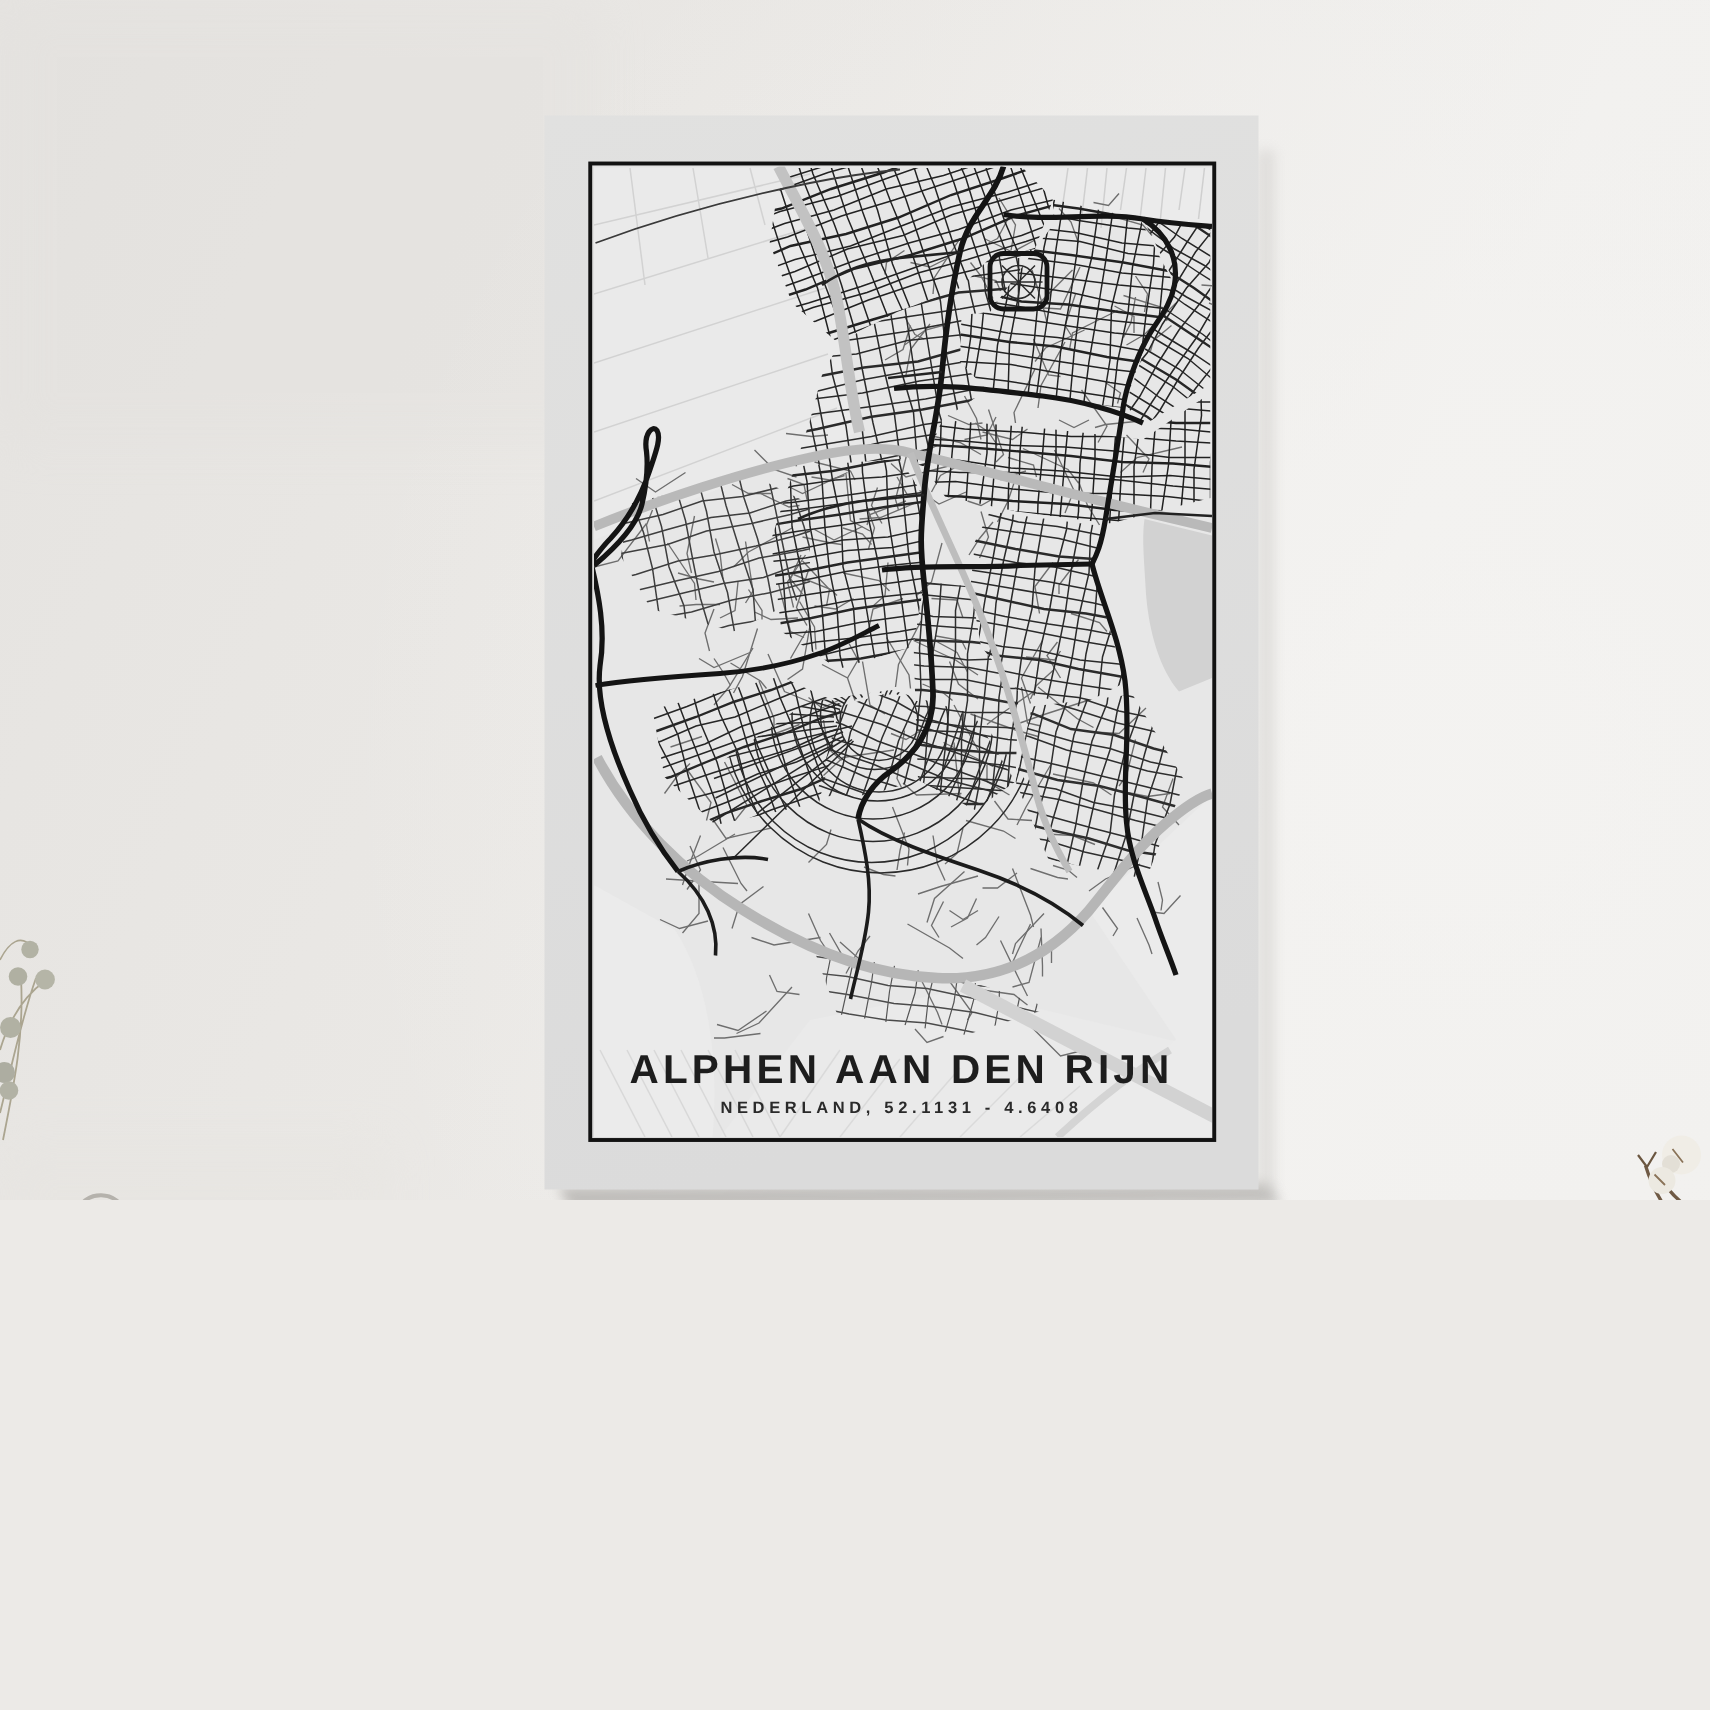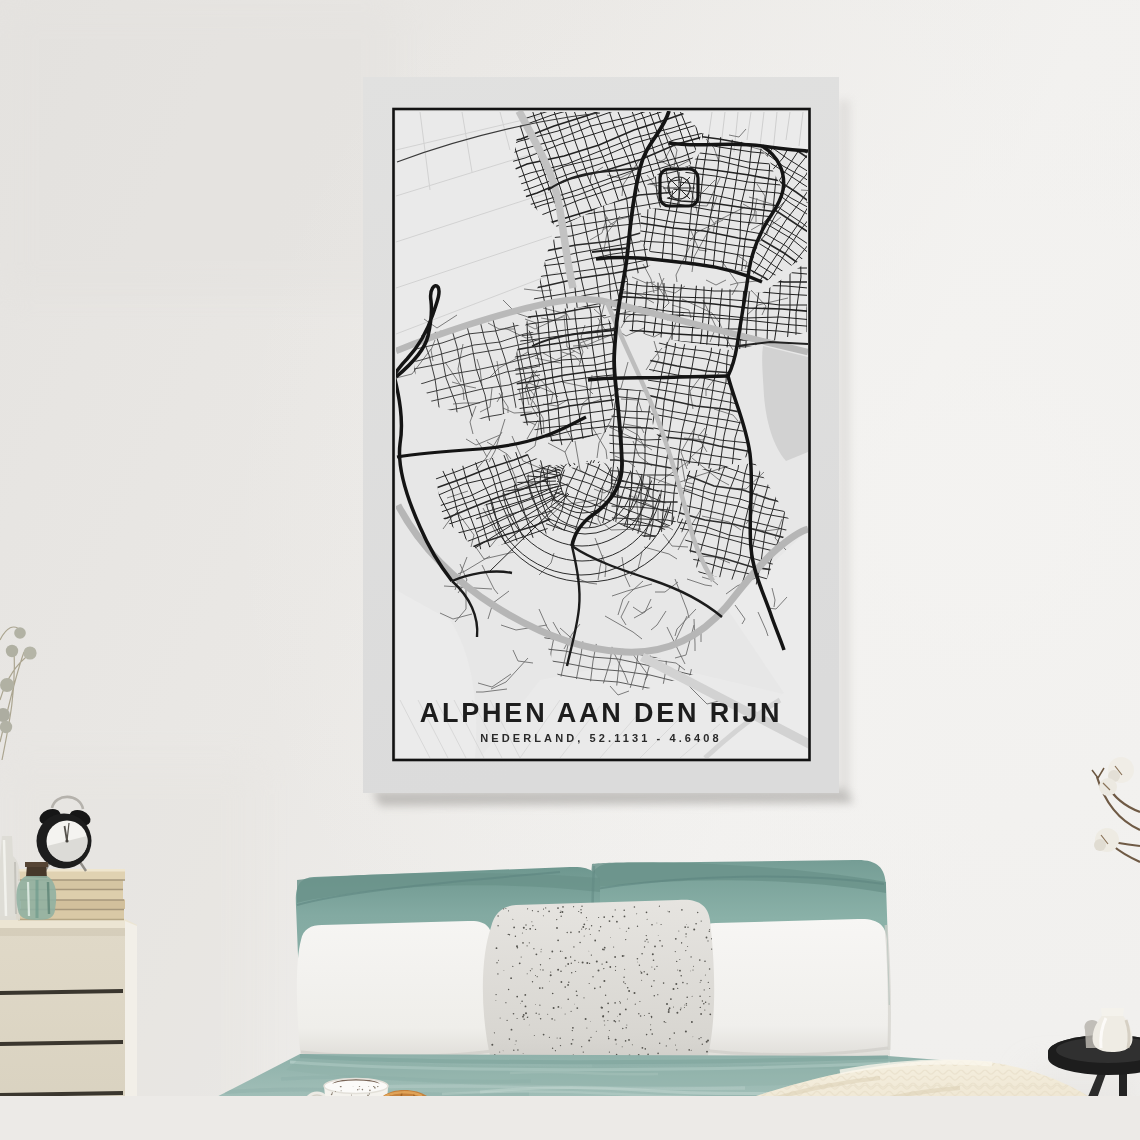--- a/index.html
+++ b/index.html
@@ -1,16 +1,16 @@
 <!DOCTYPE html>
 <html><head>
 <meta charset="utf-8">
 <style>
 html,body{margin:0;padding:0;background:#eceae7;}
-#scene{width:1140px;height:1096px;position:relative;overflow:hidden;font-family:"Liberation Sans",sans-serif;}
+#scene{width:1140px;height:800px;position:relative;overflow:hidden;font-family:"Liberation Sans",sans-serif;}
 svg{display:block;}
 </style>
 </head>
 <body>
 <div id="scene">
 <svg width="1140" height="1140" viewBox="0 0 1140 1140">
 <defs>
 <linearGradient id="wallg" x1="0" y1="0" x2="1" y2="0.45">
   <stop offset="0" stop-color="#e5e3e0"></stop>
   <stop offset="0.45" stop-color="#eae8e5"></stop>

